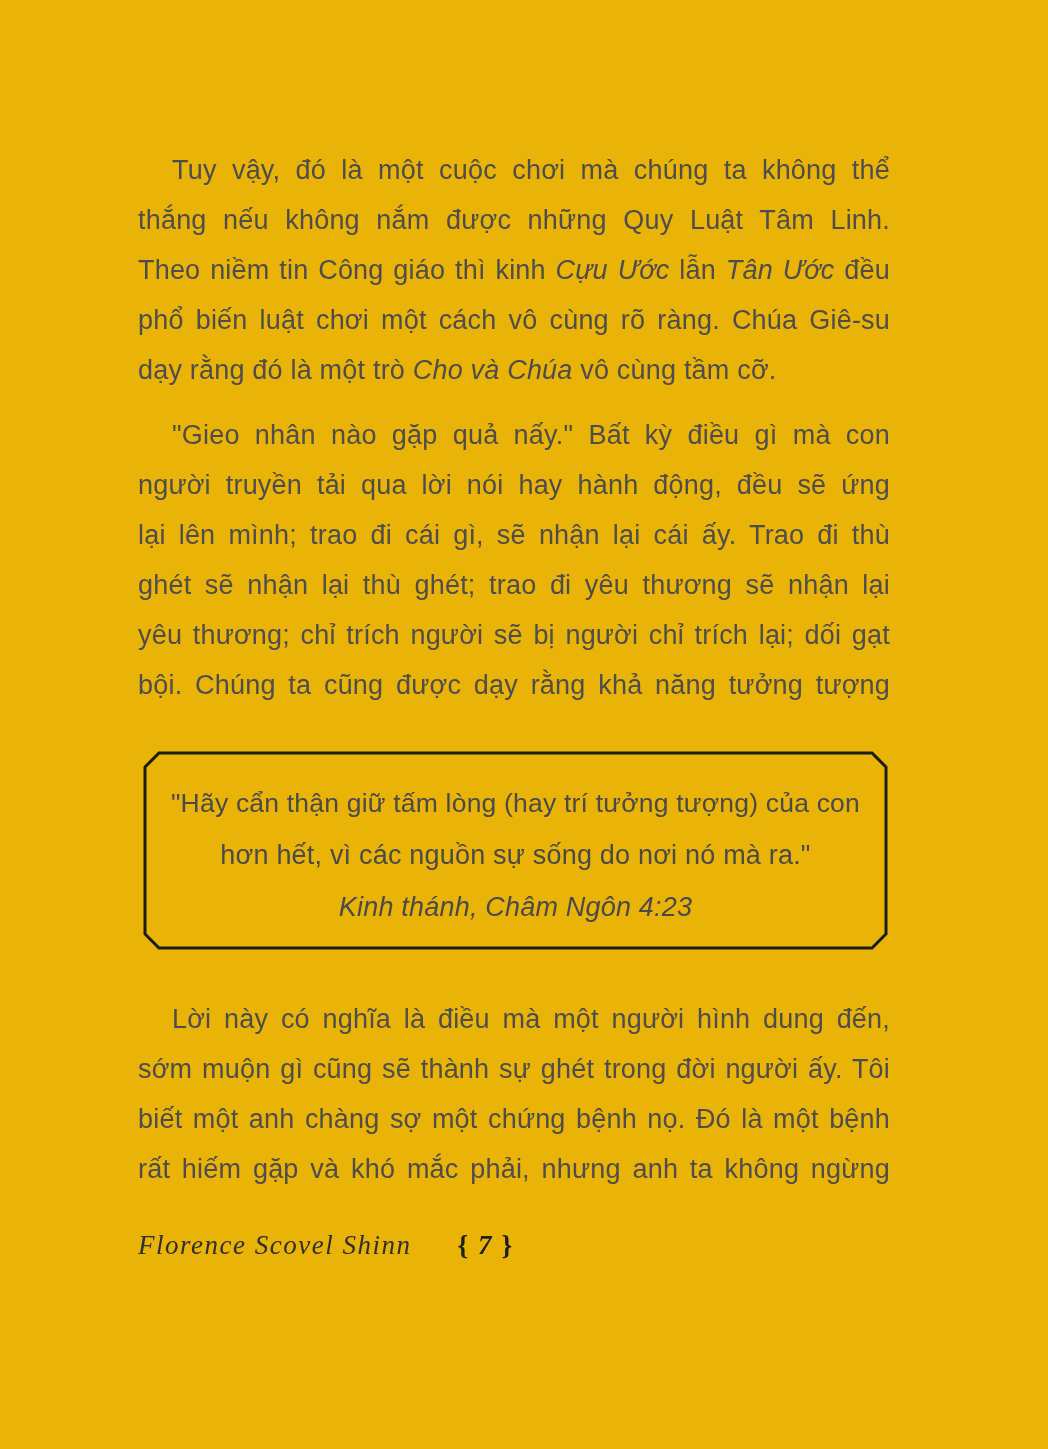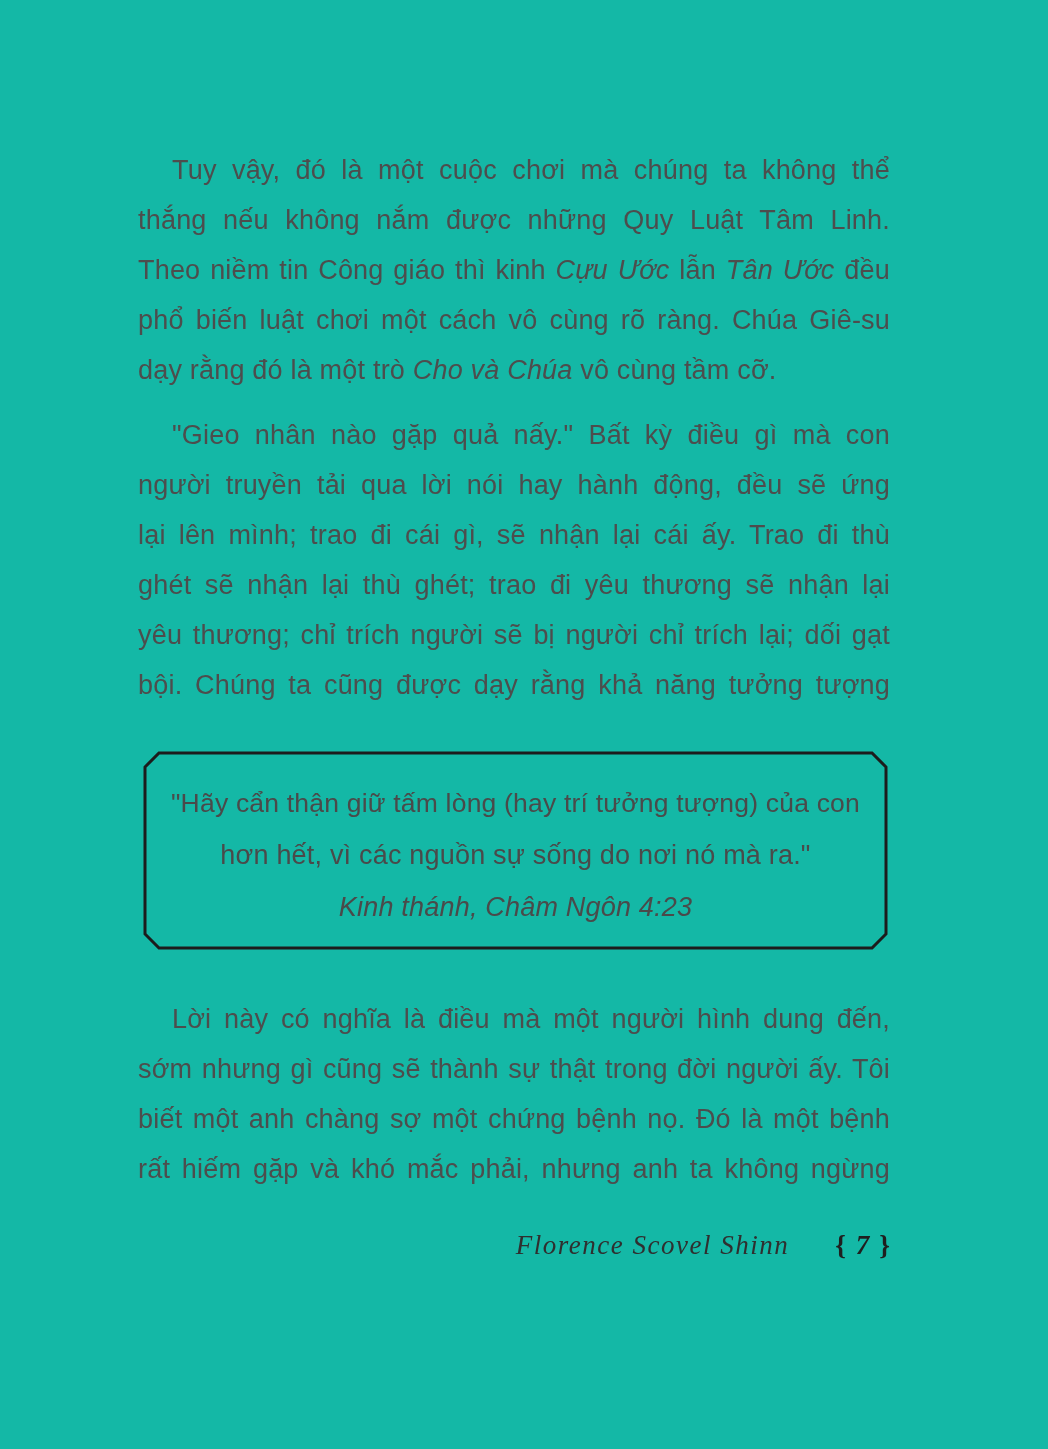--- a/index.html
+++ b/index.html
@@ -5,21 +5,21 @@
   html, body { margin: 0; padding: 0; }
   body {
     width: 1048px; height: 1449px;
     background: #ffffff;
     font-family: "Liberation Sans", "DejaVu Sans", sans-serif;
     overflow: hidden;
   }
   .page {
     position: relative;
     width: 1048px; height: 1449px;
-    background: #14b8a6;
+    background: #eab308;
   }
   .content {
     position: absolute;
     left: 138px; top: 145px;
     width: 752px;
     color: #4d4d4d;
     font-size: 27px;
   }
   .para { margin: 0; }
   .para-0 { margin-bottom: 15px; }
@@ -59,21 +59,21 @@
     text-align: center;
     height: 52px;
     line-height: 52px;
     font-size: 27px;
     letter-spacing: 0.2px;
   }
   .qline.attribution { font-style: italic; }
 
   .footer {
     display: flex;
-    justify-content: flex-end;
+    justify-content: flex-start;
     align-items: baseline;
     gap: 46px;
     margin-top: 36px;
     font-family: "Liberation Serif", "DejaVu Serif", serif;
   }
   .author {
     font-style: italic;
     font-size: 27px;
     color: #2f2f2f;
     letter-spacing: 1.5px;
@@ -116,21 +116,21 @@
         <div>
             <div class="qline" style="font-size: 26.5px;">"Hãy cẩn thận giữ tấm lòng (hay trí tưởng tượng) của con</div>
             <div class="qline">hơn hết, vì các nguồn sự sống do nơi nó mà ra."</div>
           </div>
         <div class="qline attribution">Kinh thánh, Châm Ngôn 4:23</div>
       </div>
     </div>
 
     <div class="para para-2">
         <div class="line indent">Lời này có nghĩa là điều mà một người hình dung đến,</div>
-        <div class="line">sớm nhưng gì cũng sẽ thành sự thật trong đời người ấy. Tôi</div>
+        <div class="line">sớm muộn gì cũng sẽ thành sự ghét trong đời người ấy. Tôi</div>
         <div class="line">biết một anh chàng sợ một chứng bệnh nọ. Đó là một bệnh</div>
         <div class="line">rất hiếm gặp và khó mắc phải, nhưng anh ta không ngừng</div>
       </div>
 
     <div class="footer">
       <span class="author">Florence Scovel Shinn</span>
       <span class="pagemark"><span class="brace">{</span><span class="pnum">7</span><span class="brace">}</span></span>
     </div>
 
   </div>

